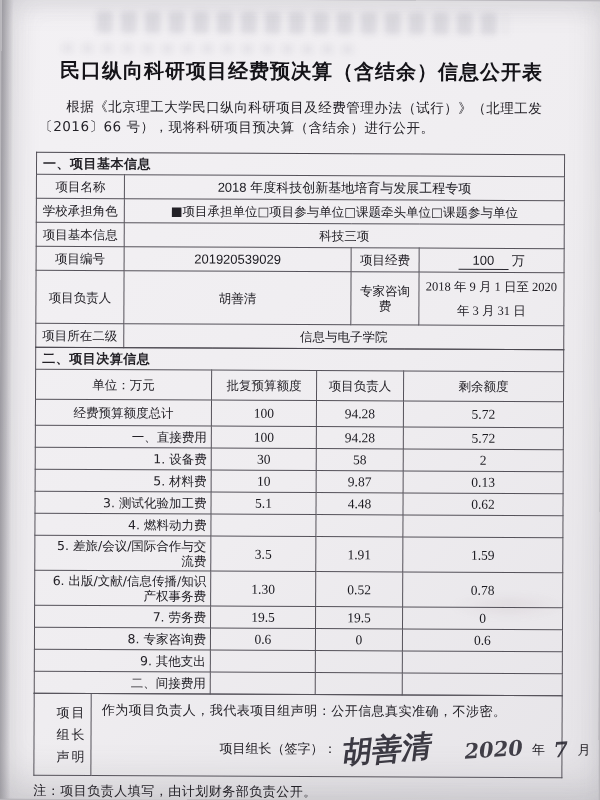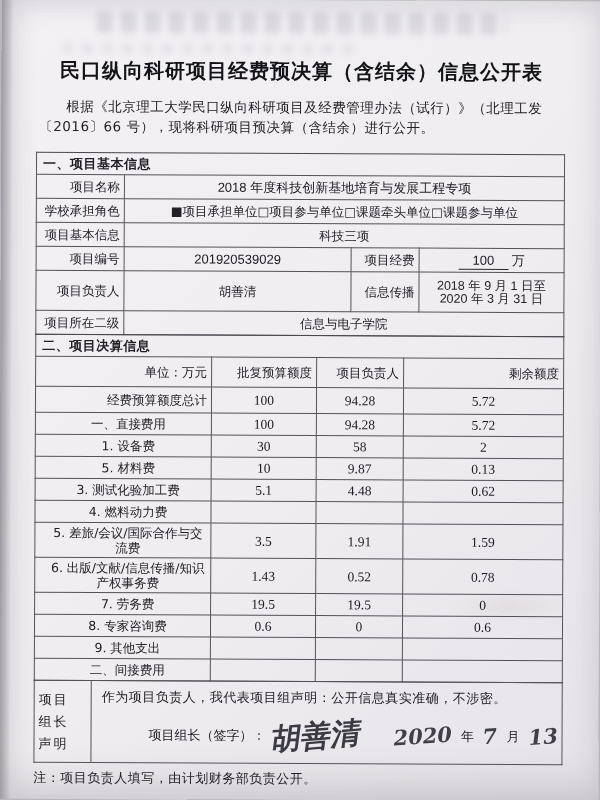--- a/index.html
+++ b/index.html
@@ -47,38 +47,38 @@
   td{
     border:1px solid #55525a;
     font-size:12.5px;line-height:15px;
     padding:2px 4px;vertical-align:middle;
     color:#232127;
   }
   .sec-head td{
     font-weight:bold;text-align:left;font-size:13px;
     padding:3px 6px;letter-spacing:.5px;border-top:1.5px solid #4a474f;
   }
-  .lab{text-align:right;margin-left:36px;}
-  .lab-l{text-align:center;padding-left:14px;}
+  .lab{text-align:center;margin-left:36px;}
+  .lab-l{text-align:right;padding-left:14px;}
   .val{text-align:center;}
   .typed{font-family:"Liberation Sans","DejaVu Sans",sans-serif;font-size:13px;color:#1b1a20;}
   .num{font-family:"Liberation Serif","DejaVu Serif",serif;font-size:13.5px;text-align:center;color:#1b1a20;}
   .u{border-bottom:1px solid #2a2830;padding:0 14px 1px;}
   .h22{height:22px;} .h24{height:24px;} .h26{height:26px;} .h30{height:30px;}
   .h40{height:40px;} .h34{height:34px;}
-  .period-cell{font-family:Liberation Sans, sans-serif;font-size:12.5px;text-align:center;line-height:13px;}
+  .period-cell{font-family:Liberation Serif, serif;font-size:12.5px;text-align:center;line-height:24px;}
   .decl-label{
-    text-align:left;font-size:13px;line-height:22px;letter-spacing:2px;
+    text-align:right;font-size:13px;line-height:22px;letter-spacing:2px;
   }
   .decl-body{padding:8px 10px 6px;}
   .decl-statement{font-size:13px;letter-spacing:.5px;}
   .sign-line{
     display:flex;align-items:center;margin-top:8px;height:44px;
   }
-  .sign-label{font-size:13px;margin-left:47px;white-space:nowrap;}
+  .sign-label{font-size:13px;margin-left:118px;white-space:nowrap;}
   .signature{
     font-size:30px;font-weight:bold;color:#24222c;
     transform:rotate(-5deg) skewX(-12deg);
     margin:0 6px;opacity:.88;white-space:nowrap;
     font-family:"DejaVu Serif",serif;
   }
   .hand-num{
     font-size:21px;font-weight:bold;font-style:italic;color:#24222c;
     transform:rotate(-4deg);opacity:.85;
     font-family:"DejaVu Serif",serif;
@@ -140,21 +140,21 @@
         <td class="val typed">201920539029</td>
         <td class="lab">项目经费</td>
         <td class="val typed">
           <span class="u">100</span>
           <span>万</span>
         </td>
       </tr>
       <tr class="h40">
         <td class="lab">项目负责人</td>
         <td class="val">胡善清</td>
-        <td class="lab">信息传播</td>
+        <td class="lab">专家咨询费</td>
         <td class="period-cell">2018 年 9 月 1 日至 2020 年 3 月 31 日</td>
       </tr>
       <tr class="h24">
         <td class="lab">项目所在二级</td>
         <td class="val" colspan="3">信息与电子学院</td>
       </tr>
     </tbody>
       </table>
 
     <table style="margin-top:-1px;">
@@ -211,21 +211,21 @@
         <td class="num"></td>
       </tr>
       <tr class="h34">
         <td class="lab-l">5. 差旅/会议/国际合作与交流费</td>
         <td class="num">3.5</td>
         <td class="num">1.91</td>
         <td class="num">1.59</td>
       </tr>
       <tr class="h34">
         <td class="lab-l">6. 出版/文献/信息传播/知识产权事务费</td>
-        <td class="num">1.43</td>
+        <td class="num">1.30</td>
         <td class="num">0.52</td>
         <td class="num">0.78</td>
       </tr>
       <tr class="h22">
         <td class="lab-l">7. 劳务费</td>
         <td class="num">19.5</td>
         <td class="num">19.5</td>
         <td class="num">0</td>
       </tr>
       <tr class="h22">

